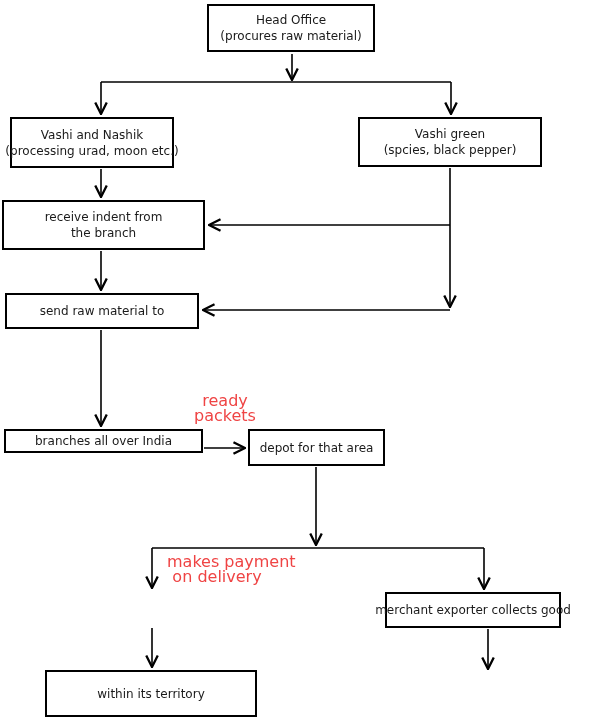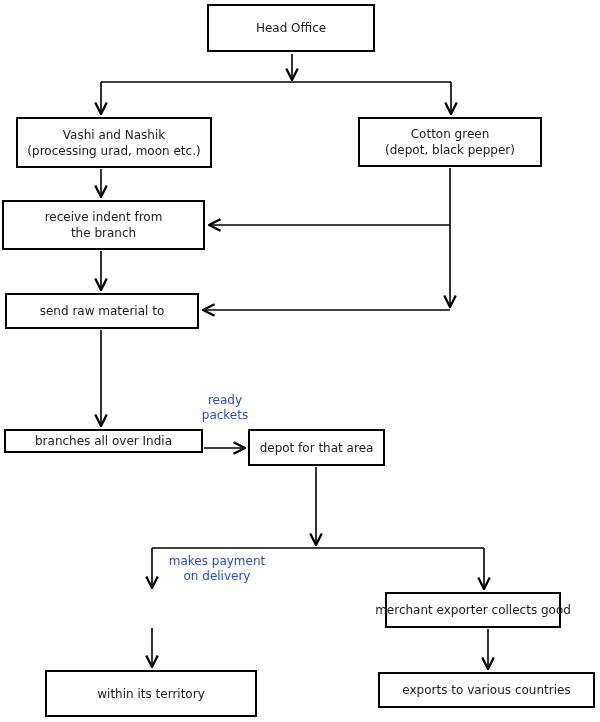--- a/index.html
+++ b/index.html
@@ -33,23 +33,23 @@
     justify-content: center;
     text-align: center;
     font-size: 12px;
     line-height: 16px;
     color: #1a1a1a;
   }
   .node span { display: block; white-space: nowrap; }
   .float-label {
     position: absolute;
     text-align: center;
-    font-size: 12px;
+    font-size: 16px;
     line-height: 15px;
-    color: #1d4ed8;
+    color: #ef4444;
   }
   .float-label span { display: block; white-space: nowrap; }
 </style>
 </head>
 <body>
 
 <div id="canvas">
 
   <svg id="connectors" viewBox="0 0 600 722" xmlns="http://www.w3.org/2000/svg">
     <defs>
@@ -79,30 +79,31 @@
       <line x1="152" y1="548" x2="152" y2="588" marker-end="url(#arrow)"></line>
       <line x1="484" y1="548" x2="484" y2="589" marker-end="url(#arrow)"></line>
 
       <line x1="152" y1="628" x2="152" y2="667" marker-end="url(#arrow)"></line>
       <line x1="488" y1="629" x2="488" y2="669" marker-end="url(#arrow)"></line>
     </g>
   </svg>
 
   <div class="node" style="left:207px;top:4px;width:168px;height:48px">
     <span>Head Office</span>
+    <span>(procures raw material)</span>
   </div>
 
-  <div class="node" style="left:16px;top:117px;width:196px;height:51px">
+  <div class="node" style="left:10px;top:117px;width:164px;height:51px">
     <span>Vashi and Nashik</span>
     <span>(processing urad, moon etc.)</span>
   </div>
 
   <div class="node" style="left:358px;top:117px;width:184px;height:50px">
-    <span>Cotton green</span>
-    <span>(depot, black pepper)</span>
+    <span>Vashi green</span>
+    <span>(spcies, black pepper)</span>
   </div>
 
   <div class="node" style="left:2px;top:200px;width:203px;height:50px">
     <span>receive indent from</span>
     <span>the branch</span>
   </div>
 
   <div class="node" style="left:5px;top:293px;width:194px;height:36px">
     <span>send raw material to</span>
   </div>
@@ -117,23 +118,20 @@
 
 
   <div class="node" style="left:385px;top:592px;width:176px;height:36px">
     <span>merchant exporter collects good</span>
   </div>
 
   <div class="node" style="left:45px;top:670px;width:212px;height:47px">
     <span>within its territory</span>
   </div>
 
-  <div class="node" style="left:378px;top:672px;width:217px;height:36px">
-    <span>exports to various countries</span>
-  </div>
 
   <div class="float-label" style="left:192px;top:393px;width:66px">
     <span>ready</span>
     <span>packets</span>
   </div>
 
   <div class="float-label" style="left:167px;top:554px;width:100px">
     <span>makes payment</span>
     <span>on delivery</span>
   </div>

